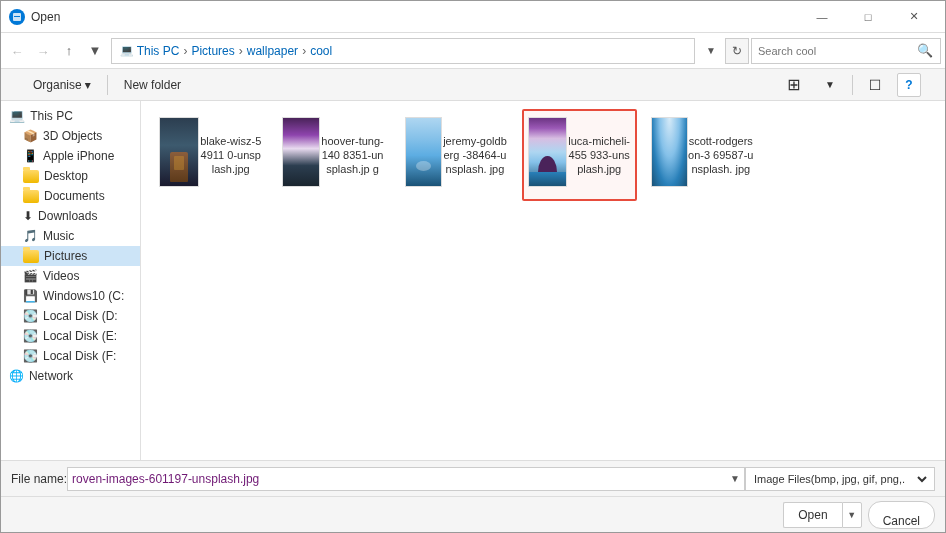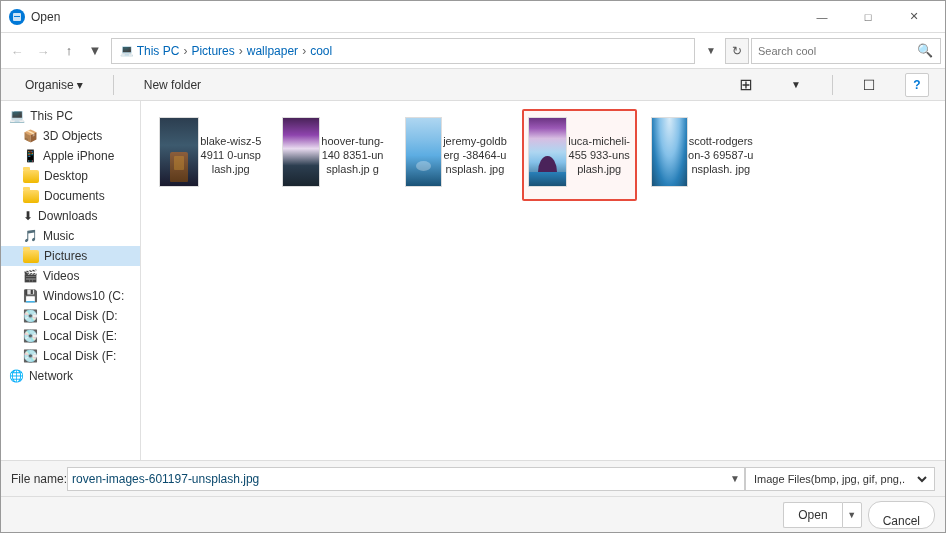--- a/index.html
+++ b/index.html
@@ -155,22 +155,22 @@
       font-size: 13px;
     }
 
     
     .toolbar {
       height: 32px;
       background: #f5f5f5;
       border-bottom: 1px solid #ddd;
       display: flex;
       align-items: center;
-      padding: 0 16px;
-      gap: 22px;
+      padding: 0 24px;
+      gap: 8px;
       flex-shrink: 0;
     }
 
     .toolbar-btn {
       height: 24px;
       padding: 0 8px;
       border: none;
       background: transparent;
       cursor: pointer;
       font-size: 12px;
@@ -343,21 +343,21 @@
       border: 1px solid #ccc;
       background: #fff;
       height: 24px;
       padding: 0 4px;
     }
 
     .filename-input {
       border: none;
       outline: none;
       font-size: 12px;
-      color: #0c4a6e;
+      color: #701a75;
       flex: 1;
       background: transparent;
     }
 
     .filename-dropdown {
       background: transparent;
       border: none;
       cursor: pointer;
       font-size: 10px;
       color: #555;

